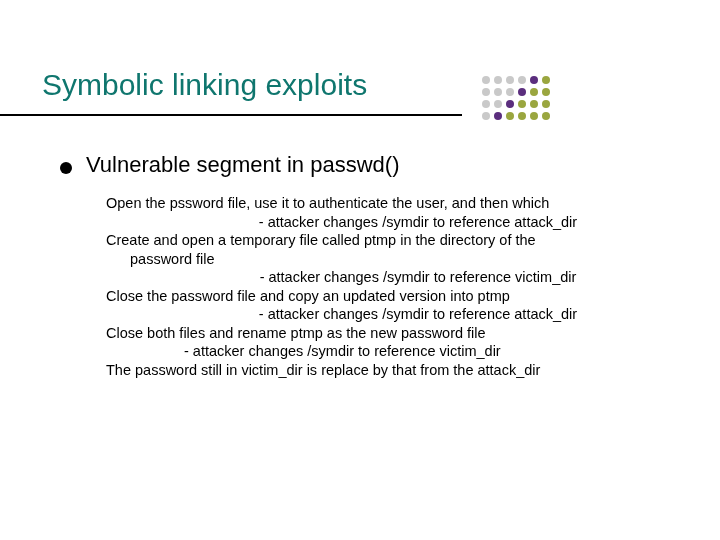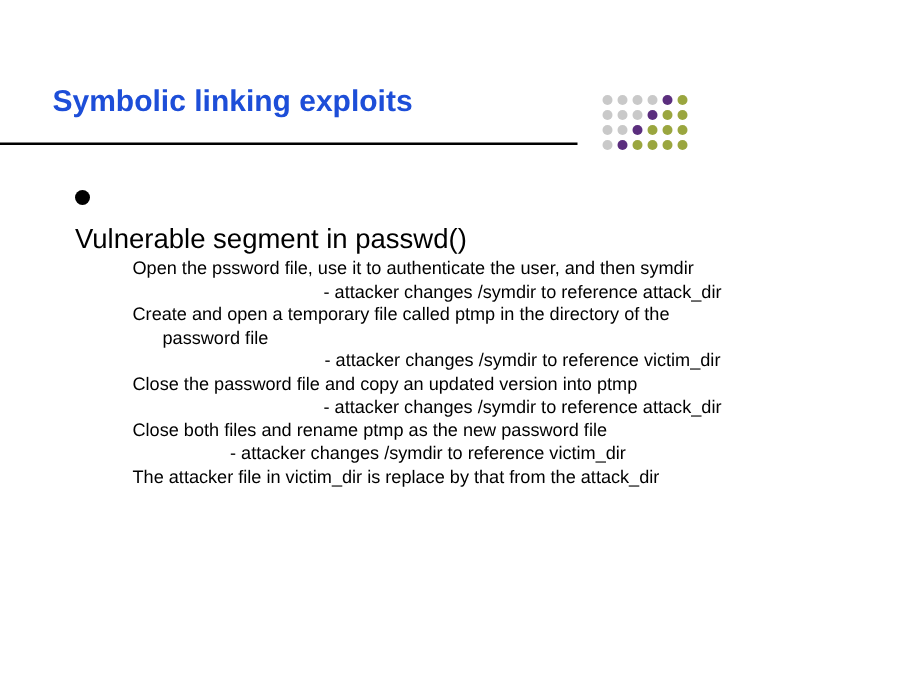--- a/index.html
+++ b/index.html
@@ -9,23 +9,23 @@
     background: #ffffff;
     font-family: Arial, Helvetica, sans-serif;
     position: relative;
     overflow: hidden;
   }
   .title-area {
     padding: 68px 0 0 42px;
     position: relative;
   }
   .title {
-    font-size: 24px;
-    font-weight: bold;
-    color: #1d4ed8;
+    font-size: 30px;
+    font-weight: normal;
+    color: #0f766e;
     padding-bottom: 10px;
   }
   .rule {
     position: absolute;
     top: 114px;
     left: 0;
     width: 462px;
     height: 2px;
     background: #000;
   }
@@ -42,24 +42,23 @@
     width: 8px;
     height: 8px;
     border-radius: 50%;
     margin: 2px;
   }
   .content {
     padding: 40px 60px 0 60px;
   }
   .bullet-row {
     display: flex;
-    align-items: flex-start;
+    align-items: center;
     gap: 14px;
-    margin-bottom: 2px;
-    flex-direction: column;
+    margin-bottom: 16px;
   }
   .bullet {
     width: 12px;
     height: 12px;
     background: #000;
     border-radius: 50%;
     margin-top: 6px;
     flex-shrink: 0;
   }
   .bullet-text {
@@ -113,24 +112,24 @@
     <span class="dot" style="background:#9aa63f"></span>
   </div>
 </div>
 
 <div class="content">
   <div class="bullet-row">
     <span class="bullet"></span>
     <span class="bullet-text">Vulnerable segment in passwd()</span>
   </div>
   <div class="body-lines">
-    <span class="line">Open the pssword file, use it to authenticate the user, and then symdir</span>
+    <span class="line">Open the pssword file, use it to authenticate the user, and then which</span>
     <span class="line wrap2">- attacker changes /symdir to reference attack_dir</span>
     <span class="line">Create and open a temporary file called ptmp in the directory of the</span>
     <span class="line wrap1">password file</span>
     <span class="line wrap2">- attacker changes /symdir to reference victim_dir</span>
     <span class="line">Close the password file and copy an updated version into ptmp</span>
     <span class="line wrap2">- attacker changes /symdir to reference attack_dir</span>
     <span class="line">Close both files and rename ptmp as the new password file</span>
     <span class="line wrap3">- attacker changes /symdir to reference victim_dir</span>
-    <span class="line">The attacker file in victim_dir is replace by that from the attack_dir</span>
+    <span class="line">The password still in victim_dir is replace by that from the attack_dir</span>
   </div>
 </div>
 
 </body></html>

